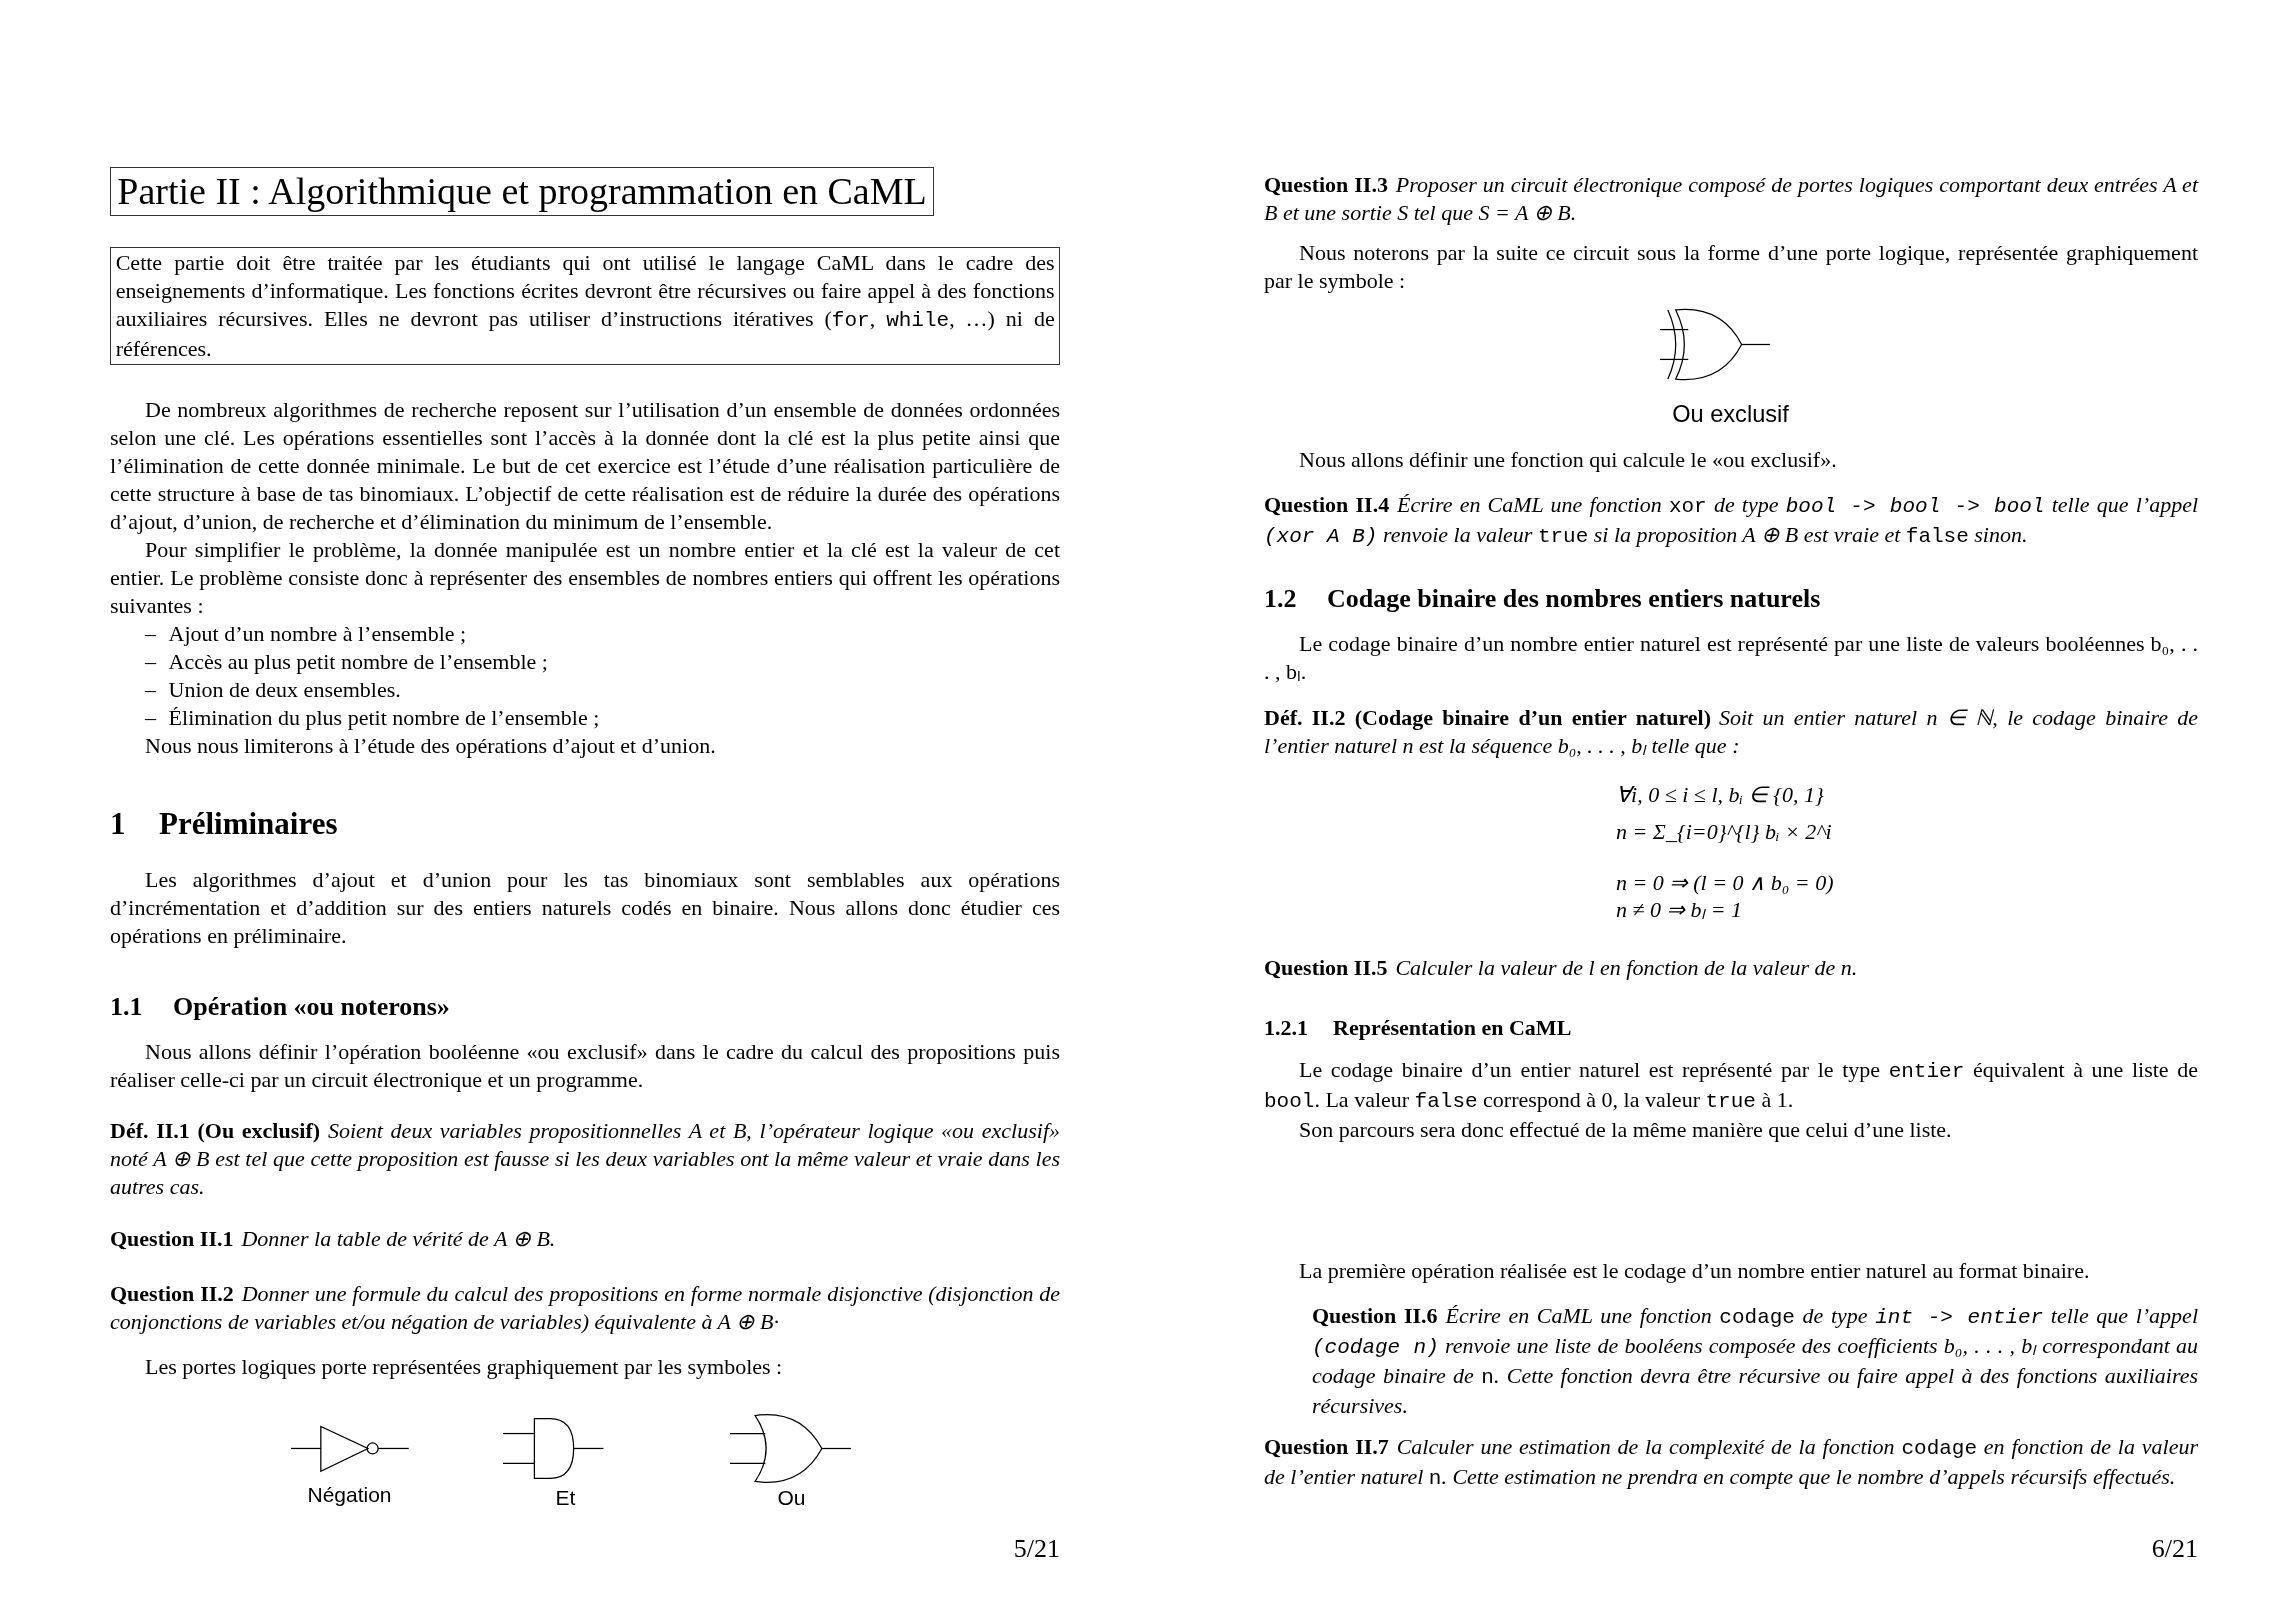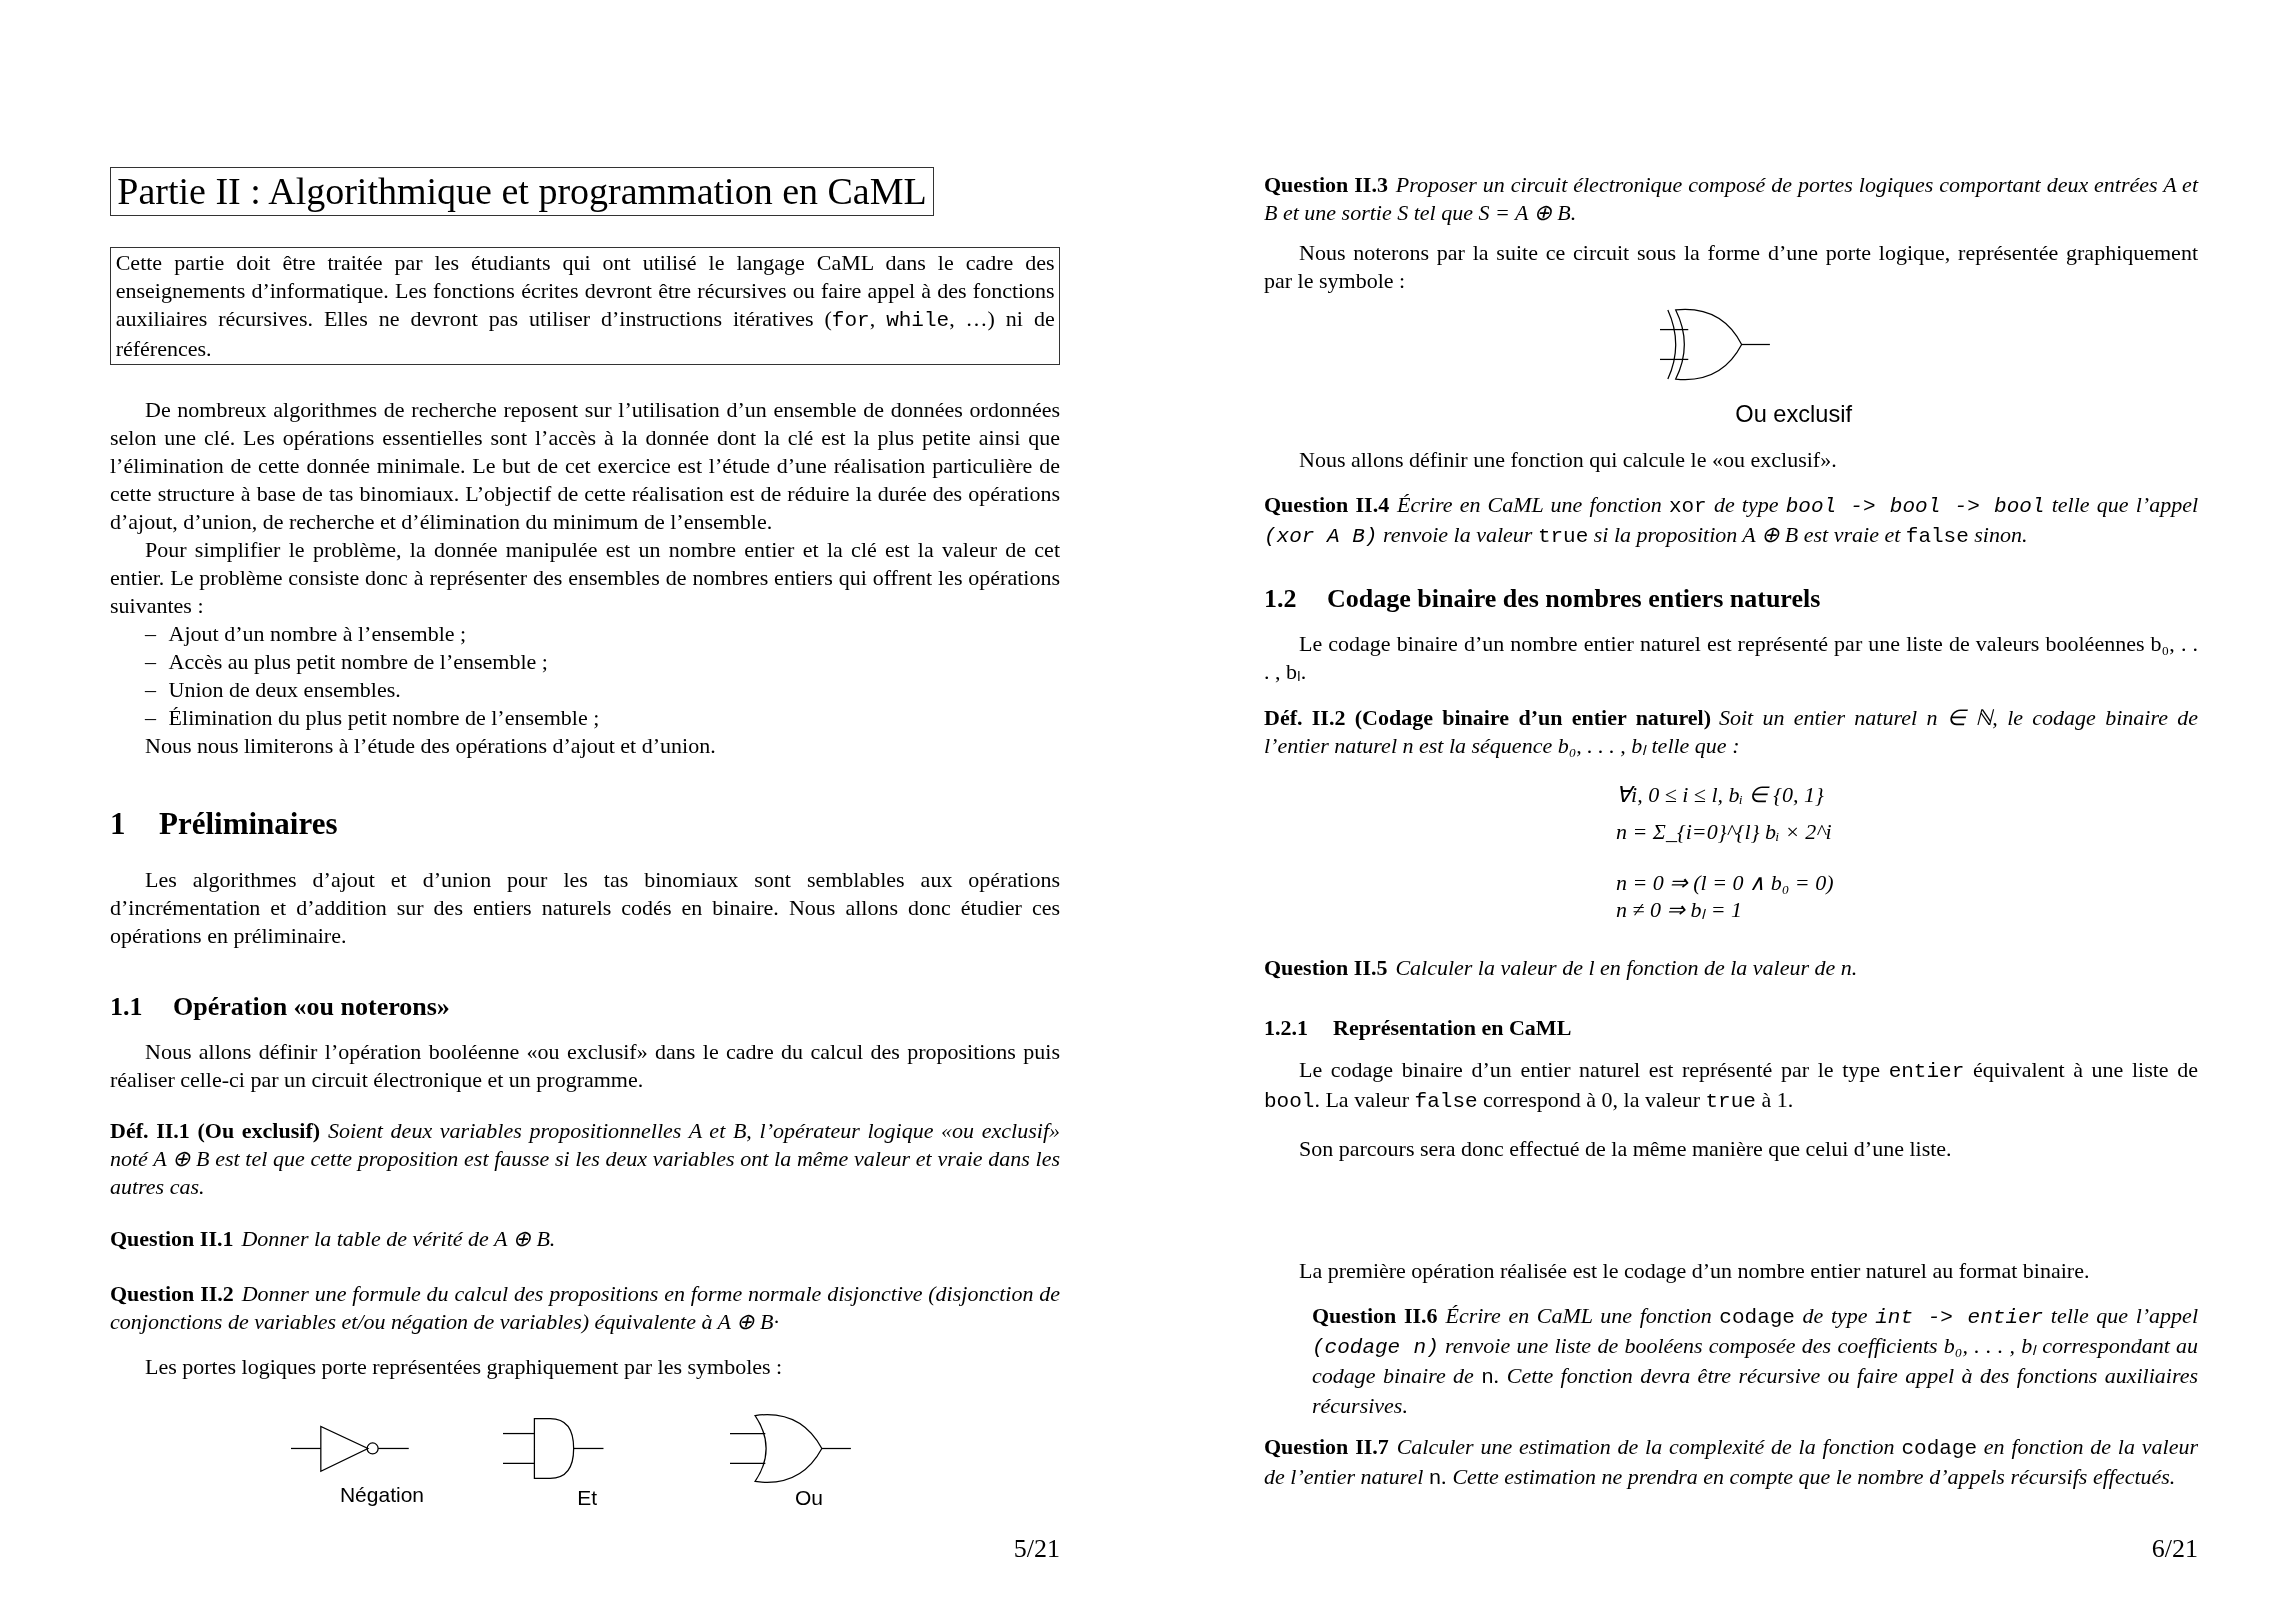--- a/index.html
+++ b/index.html
@@ -20,21 +20,21 @@
   .h3 { font-weight:bold; font-size:22px; line-height:27px; }
   .secnum { display:inline-block; }
   .h1 .secnum { width:49px; }
   .h2 .secnum { width:63px; }
   .h3 .secnum { width:69px; }
   i, .it { font-style:italic; }
   .qlabel { font-weight:bold; font-style:normal; margin-right:7.9px; }
   ul.dash { list-style:none; margin:0; padding:0 0 0 35px; }
   ul.dash li { position:relative; padding-left:23.6px; }
   ul.dash li::before { content:"–"; position:absolute; left:0; }
-  .gate-label { font-family:"Liberation Sans", sans-serif; font-size:21px; position:absolute; text-align:right; }
+  .gate-label { font-family:"Liberation Sans", sans-serif; font-size:21px; position:absolute; text-align:center; }
   .pagenum { position:absolute; right:0; font-size:26px;margin-top:12px; }
   .math { font-style:italic; }
   .eqs { position:absolute; left:352px; width:393px; }
   .eqs .row { height:27.5px; white-space:nowrap; }
   svg line, svg path, svg circle, svg polygon { stroke:#000; stroke-width:1.6; fill:none; }
 </style>
 </head>
 <body>
 
 <div id="left" class="col">
@@ -167,21 +167,21 @@
   <div class="abs" style="top:954px;">
     <p><span class="qlabel">Question II.5</span><span class="it">Calculer la valeur de l en fonction de la valeur de n.</span></p>
   </div>
 
   <div class="abs h3" style="top:1014px;">
     <span class="secnum">1.2.1</span><span>Représentation en CaML</span>
   </div>
 
   <div class="abs" style="top:1056px;">
     <p class="ind"><span>Le codage binaire d’un entier naturel est représenté par le type </span><span class="tt">entier</span><span> équivalent à une liste de </span><span class="tt">bool</span><span>. La valeur </span><span class="tt">false</span><span> correspond à 0, la valeur </span><span class="tt">true</span><span> à 1.</span></p>
-    <p class="ind" style="margin-top:19px;">Son parcours sera donc effectué de la même manière que celui d’une liste.</p>
+    <p class="ind" style="margin-top:0;">Son parcours sera donc effectué de la même manière que celui d’une liste.</p>
   </div>
 
 
   <div class="abs" style="top:1257px;">
     <p class="ind">La première opération réalisée est le codage d’un nombre entier naturel au format binaire.</p>
   </div>
 
   <div class="abs" style="top:1302px;margin-left:48px;">
     <p><span class="qlabel">Question II.6</span><span class="it">Écrire en CaML une fonction </span><span class="tt">codage</span><span class="it"> de type </span><span class="tt it">int -&gt; entier</span><span class="it"> telle que l’appel </span><span class="tt it">(codage n)</span><span class="it"> renvoie une liste de booléens composée des coefficients b₀, . . . , bₗ correspondant au codage binaire de </span><span class="tt">n</span><span class="it">. Cette fonction devra être récursive ou faire appel à des fonctions auxiliaires récursives.</span></p>
   </div>

